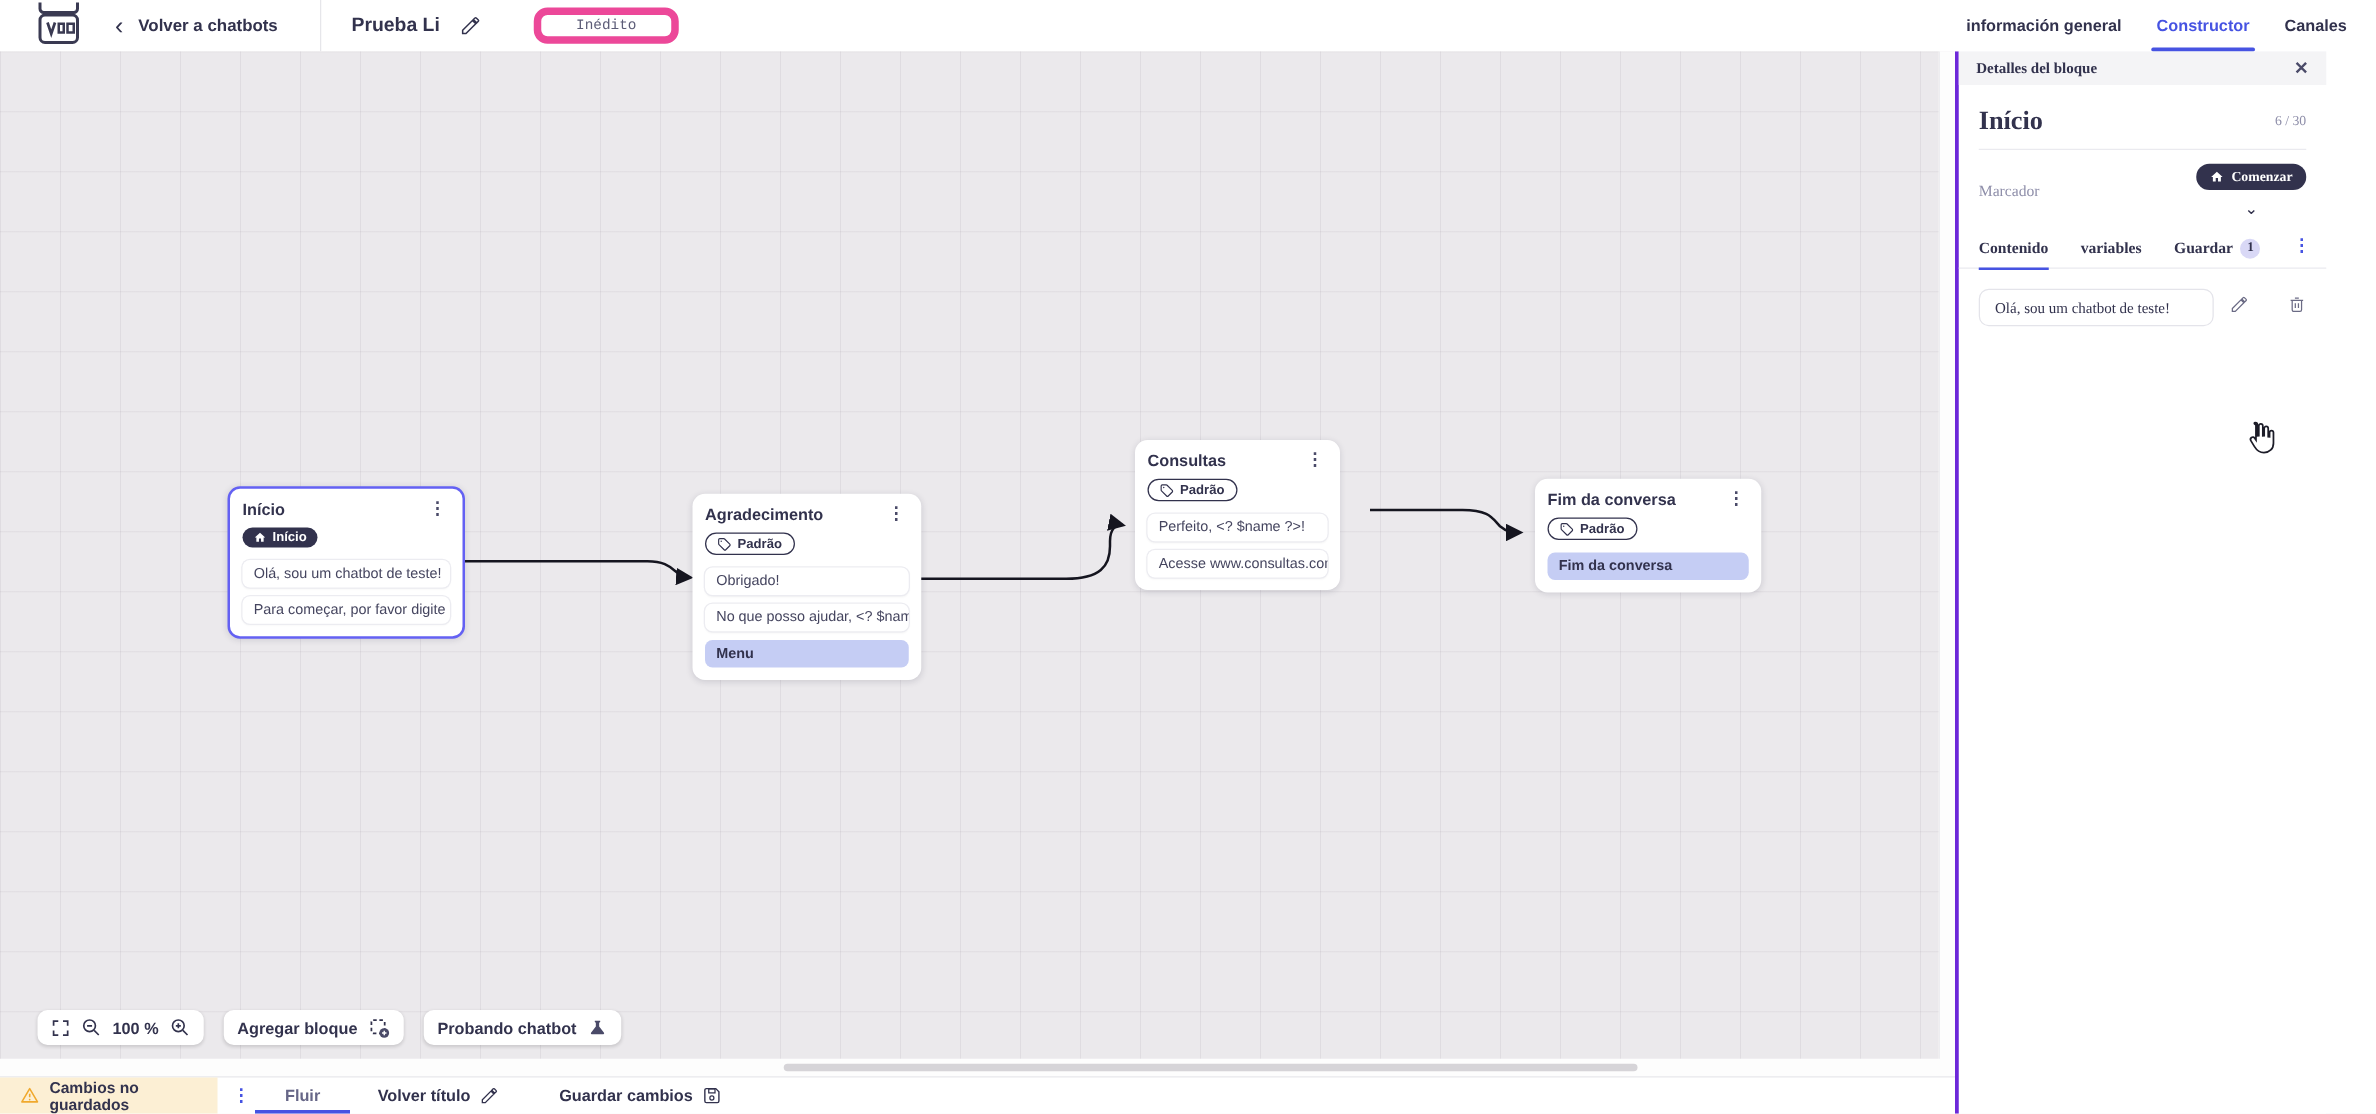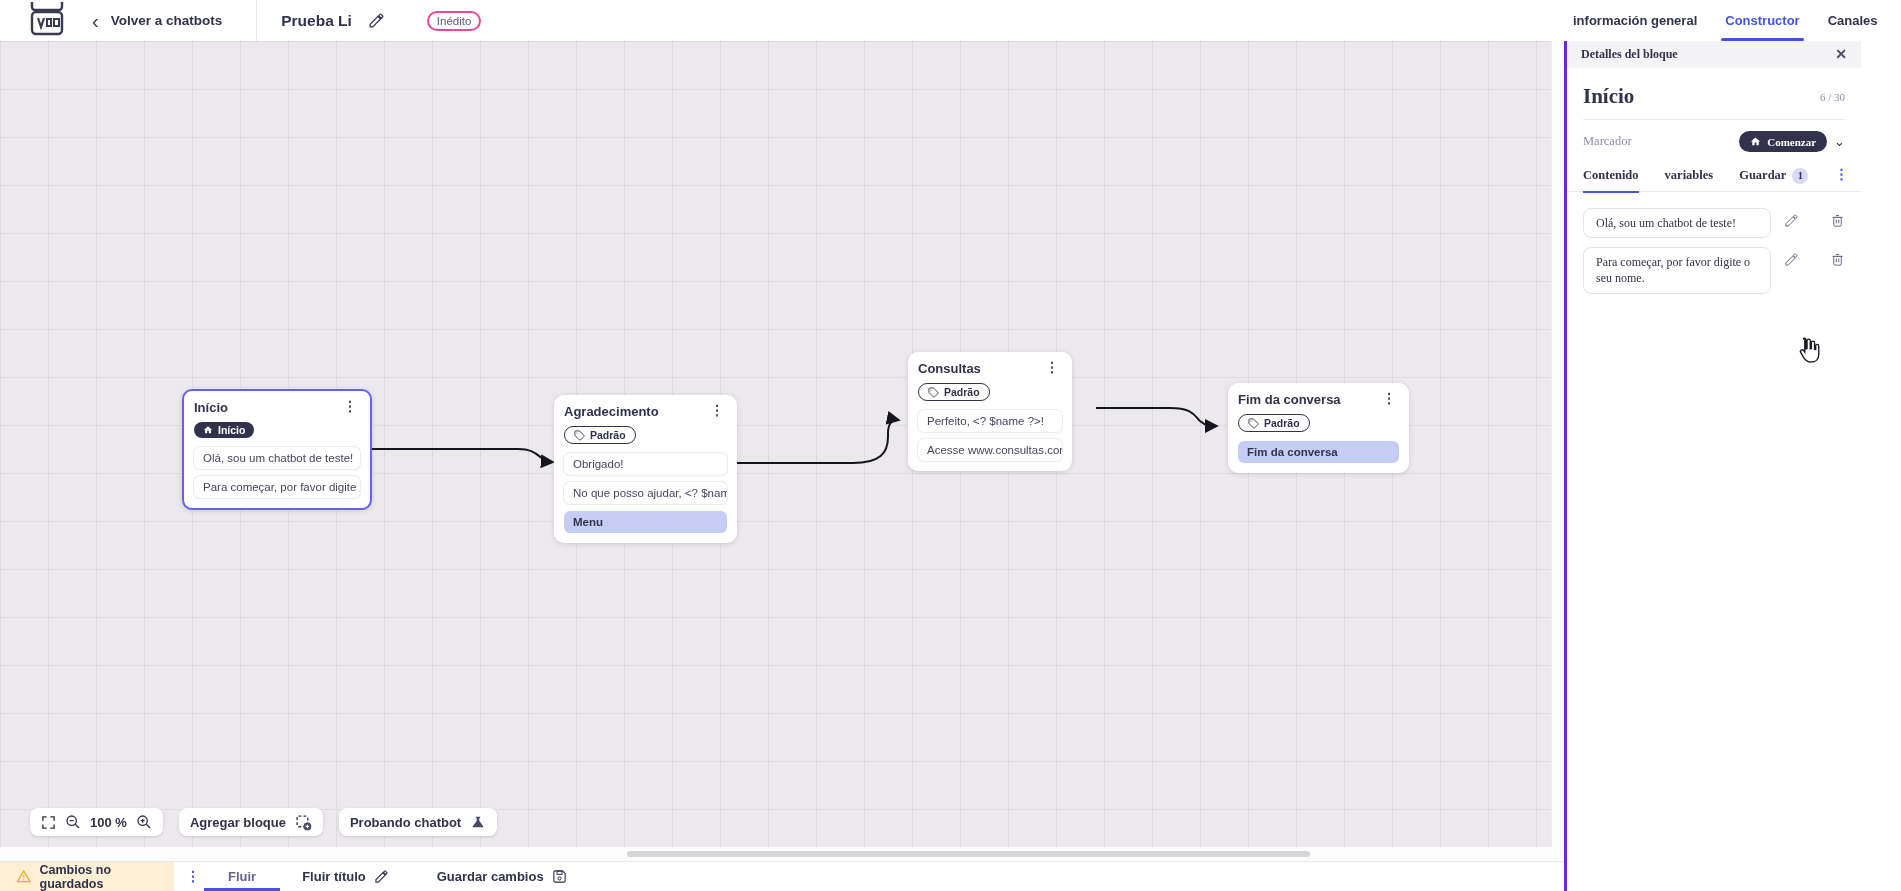--- a/index.html
+++ b/index.html
@@ -8,21 +8,21 @@
   .app { position:relative; width:1901px; height:891px; overflow:hidden; }
 
   
   .topbar { position:absolute; left:0; top:0; width:1901px; height:41px; background:#fff; display:flex; align-items:center; z-index:30; }
   .logo-box { margin-left:30px; width:34px; height:32px; position:relative; top:-3px; }
   .back-chevron { margin-left:28px; font-size:20px; color:#32324d; line-height:1; cursor:pointer; }
   .back-label { margin-left:12px; font-size:13.5px; font-weight:700; color:#32324d; cursor:pointer; }
   .tb-divider { margin-left:34px; width:1px; height:41px; background:#e6e6ea; }
   .flow-title { margin-left:24px; font-size:15.5px; font-weight:600; color:#32324d; }
   .pencil-btn { margin-left:16px; display:flex; align-items:center; cursor:pointer; }
-  .status-pill { margin-left:42px; border:2px solid #ec4899; border-radius:11px; padding:2px 8px; font-size:11.5px; color:#5c5c77; background:#fff; }
+  .status-pill { margin-left:42px; border:6px solid #ec4899; border-radius:11px; padding:2px 28px; font-size:11.5px; color:#5c5c77; background:#fff;font-family:Liberation Mono, monospace; }
   .top-tabs { position:absolute; left:1573px; top:0; height:41px; display:flex; align-items:center; gap:28px; }
   .top-tab { font-size:13px; font-weight:700; color:#32324d; height:41px; display:flex; align-items:center; position:relative; cursor:pointer; }
   .top-tab.active { color:#4653e2; }
   .top-tab.active::after { content:""; position:absolute; left:-4px; right:-4px; bottom:0; height:3px; background:#4653e2; border-radius:2px; }
 
   
   .canvas { position:absolute; left:0; top:41px; width:1564px; height:820px;
     background-color:#ebe9ec;
     background-image:linear-gradient(rgba(120,110,125,.10) 1px, transparent 1px),
                      linear-gradient(90deg, rgba(120,110,125,.10) 1px, transparent 1px);
@@ -52,21 +52,21 @@
   
   .panel { position:absolute; left:1564px; top:41px; width:297px; height:850px; background:#fff; border-left:3px solid #6d28d9; z-index:20;font-family:Liberation Serif, serif; }
   .panel-header { height:27px; background:#f4f4f6; display:flex; align-items:center; padding:0 14px; font-size:12px; font-weight:600; color:#32324d; }
   .panel-close { margin-left:auto; color:#4a4a68; font-size:14px; cursor:pointer; }
   .block-title-row { display:flex; align-items:flex-end; padding:16px 16px 0; }
   .block-title { font-size:21px; font-weight:700; color:#32324d; }
   .char-counter { margin-left:auto; font-size:11px; color:#8e8ea9; position:relative; top:-6px; }
   .title-underline { margin:10px 16px 0; border-bottom:1px solid #eaeaef; }
   .marker-row { display:flex; align-items:center; padding:11px 16px 8px; }
   .marker-label { font-size:12.5px; color:#8e8ea9; }
-  .marker-right { margin-left:auto; display:flex; align-items:center; gap:7px; }
+  .marker-right { margin-left:auto; display:flex; align-items:center; gap:7px;flex-direction:column; }
   .marker-pill { background:#32324d; color:#fff; border-radius:11px; height:21px; display:flex; align-items:center; gap:6px; padding:0 11px; font-size:11px; font-weight:700; cursor:pointer; }
   .marker-chevron { font-size:13px; color:#32324d; cursor:pointer; }
   .panel-tabs { display:flex; align-items:center; gap:26px; padding:0 16px; height:32px; border-bottom:1px solid #eaeaef; }
   .panel-tab { font-size:12.5px; font-weight:700; color:#32324d; height:32px; display:flex; align-items:center; gap:6px; position:relative; cursor:pointer; }
   .panel-tab.active::after { content:""; position:absolute; left:0; right:0; bottom:-1px; height:2px; background:#4653e2; }
   .tab-badge { width:16px; height:16px; border-radius:50%; background:#d9d8f6; color:#32324d; font-size:10.5px; font-weight:700; display:flex; align-items:center; justify-content:center; }
   .panel-kebab { margin-left:auto; color:#4653e2; font-size:14px; font-weight:700; cursor:pointer; line-height:.9; }
   .content-area { padding:16px 16px 0; }
   .content-row { display:flex; align-items:flex-start; gap:13px; margin-bottom:9px; }
   .content-card { width:233px; border:1px solid #e4e4ea; border-radius:8px; padding:6px 12px; font-size:12px; color:#32324d; line-height:1.35; background:#fff; }
@@ -286,33 +286,20 @@
           <svg width="15" height="15" viewBox="0 0 24 24">
               <path d="M3 17.25V21h3.75L17.8 9.94l-3.75-3.75L3 17.25zM20.7 7.04c.39-.39.39-1.02 0-1.41l-2.34-2.34c-.39-.39-1.02-.39-1.41 0l-1.83 1.83 3.75 3.75 1.83-1.83z" fill="none" stroke="#6b6b85" stroke-width="1.6"></path>
             </svg>
         </span>
         <span class="row-icon" style="margin-left:18px;">
           <svg width="15" height="15" viewBox="0 0 24 24">
               <path d="M6 7h12v12c0 1.1-.9 2-2 2H8c-1.1 0-2-.9-2-2V7z M4 7h16 M9.5 4h5 M10 10.5v6 M14 10.5v6" fill="none" stroke="#6b6b85" stroke-width="1.6"></path>
             </svg>
         </span>
       </div>
-      <div class="content-row">
-        <div class="content-card">Para começar, por favor digite o seu nome.</div>
-        <span class="row-icon">
-          <svg width="15" height="15" viewBox="0 0 24 24">
-              <path d="M3 17.25V21h3.75L17.8 9.94l-3.75-3.75L3 17.25zM20.7 7.04c.39-.39.39-1.02 0-1.41l-2.34-2.34c-.39-.39-1.02-.39-1.41 0l-1.83 1.83 3.75 3.75 1.83-1.83z" fill="none" stroke="#6b6b85" stroke-width="1.6"></path>
-            </svg>
-        </span>
-        <span class="row-icon" style="margin-left:18px;">
-          <svg width="15" height="15" viewBox="0 0 24 24">
-              <path d="M6 7h12v12c0 1.1-.9 2-2 2H8c-1.1 0-2-.9-2-2V7z M4 7h16 M9.5 4h5 M10 10.5v6 M14 10.5v6" fill="none" stroke="#6b6b85" stroke-width="1.6"></path>
-            </svg>
-        </span>
-      </div>
     </div>
 
   </div>
 
   <div class="cursor">
     <svg width="24" height="28" viewBox="0 0 22 26">
       <path d="M7.6 2c.9 0 1.5.7 1.5 1.6v8.2l1-.1V4.5c0-.9.6-1.6 1.5-1.6s1.5.7 1.5 1.6v7.3l1-.1V6.3c0-.9.6-1.5 1.5-1.5s1.5.6 1.5 1.5v6.1l1 .1V9.3c0-.8.6-1.5 1.4-1.5.9 0 1.5.7 1.5 1.5v7.9c0 4.2-2.9 7-7.1 7-3.5 0-5.3-1.6-7-4.4l-2.6-4.3c-.6-.9-.4-1.9.4-2.5.8-.5 1.9-.3 2.4.6l.9 1.3V3.6C6.1 2.7 6.7 2 7.6 2z" fill="#ffffff" stroke="#1c1c28" stroke-width="1.3"></path>
     </svg>
   </div>
 
@@ -321,21 +308,21 @@
       <svg width="16" height="15" viewBox="0 0 24 24">
           <path d="M12 3 L22 20 H2 Z" fill="none" stroke="#f0a92e" stroke-width="2" stroke-linejoin="round"></path>
           <path d="M12 9.5v4.5" stroke="#f0a92e" stroke-width="2"></path>
           <circle cx="12" cy="17" r="1.1" fill="#f0a92e"></circle>
         </svg>
       <span>Cambios no guardados</span>
     </div>
     <div class="footer-kebab">⋮</div>
     <div class="footer-tab">Fluir</div>
     <div class="footer-btn edit-title-btn">
-      <span>Fluir título</span>
+      <span>Volver título</span>
       <svg width="15" height="15" viewBox="0 0 24 24">
           <path d="M3 17.25V21h3.75L17.8 9.94l-3.75-3.75L3 17.25zM20.7 7.04c.39-.39.39-1.02 0-1.41l-2.34-2.34c-.39-.39-1.02-.39-1.41 0l-1.83 1.83 3.75 3.75 1.83-1.83z" fill="none" stroke="#32324d" stroke-width="1.7"></path>
         </svg>
     </div>
     <div class="footer-btn save-btn">
       <span>Guardar cambios</span>
       <svg width="15" height="15" viewBox="0 0 24 24">
           <path d="M17 3H5c-1.1 0-2 .9-2 2v14c0 1.1.9 2 2 2h14c1.1 0 2-.9 2-2V7l-4-4z" fill="none" stroke="#32324d" stroke-width="1.8"></path>
           <rect x="8" y="3.5" width="8" height="5" fill="none" stroke="#32324d" stroke-width="1.6"></rect>
           <circle cx="12" cy="15" r="2.6" fill="none" stroke="#32324d" stroke-width="1.6"></circle>

